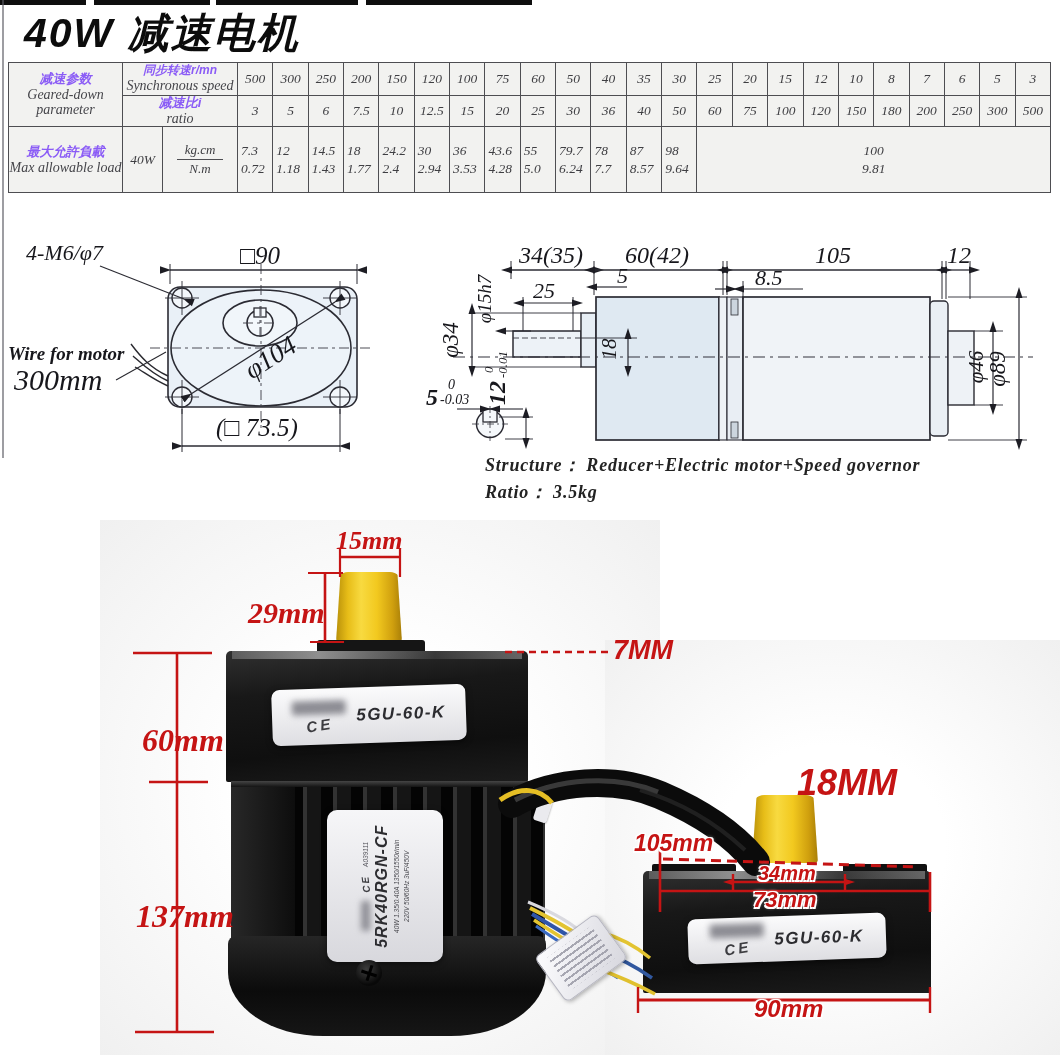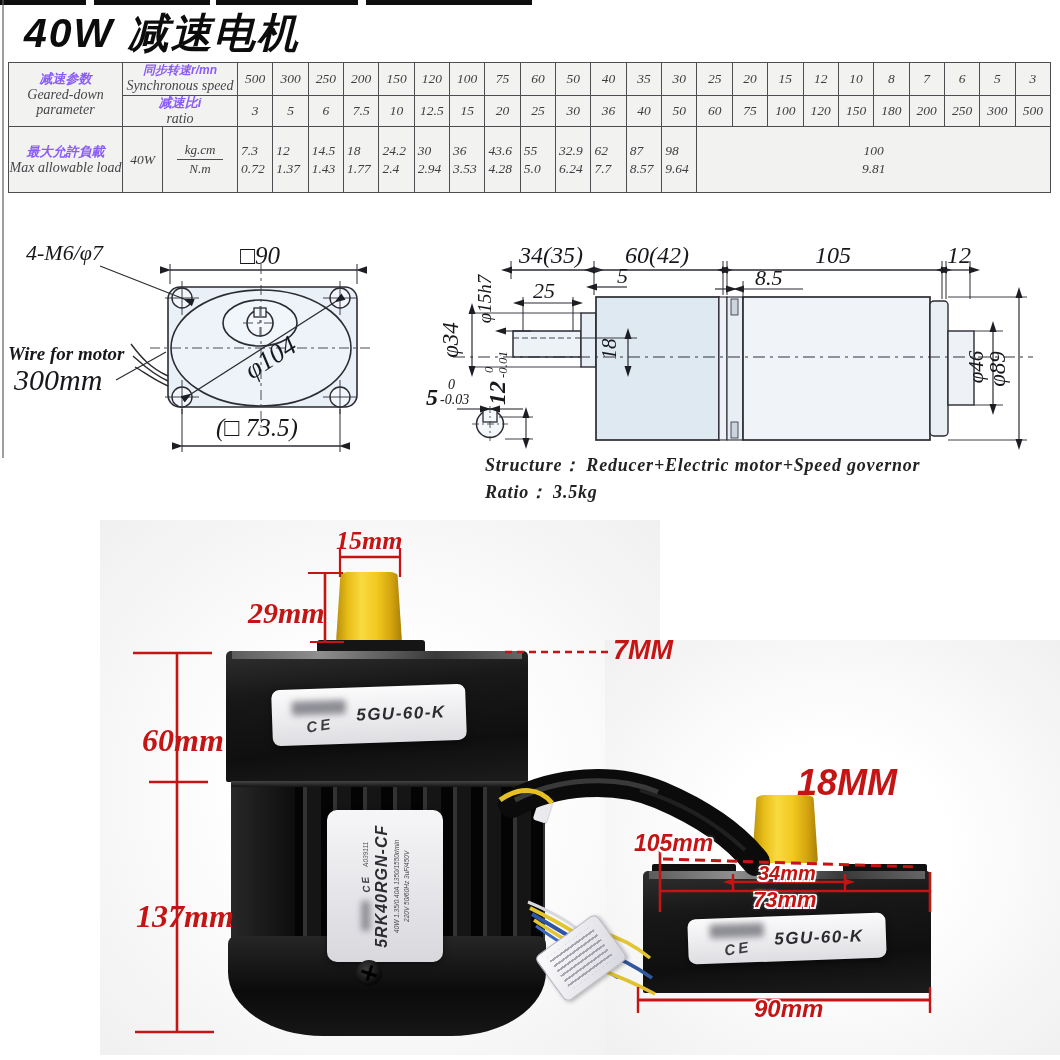--- a/index.html
+++ b/index.html
@@ -181,21 +181,21 @@
             <span class="ftop">kg.cm</span>
             <span class="fbot">N.m</span>
           </span>
         </td>
       <td class="num load-pair">
               <div>7.3</div>
               <div>0.72</div>
             </td>
             <td class="num load-pair">
               <div>12</div>
-              <div>1.37</div>
+              <div>1.18</div>
             </td>
             <td class="num load-pair">
               <div>14.5</div>
               <div>1.43</div>
             </td>
             <td class="num load-pair">
               <div>18</div>
               <div>1.77</div>
             </td>
             <td class="num load-pair">
@@ -212,25 +212,25 @@
             </td>
             <td class="num load-pair">
               <div>43.6</div>
               <div>4.28</div>
             </td>
             <td class="num load-pair">
               <div>55</div>
               <div>5.0</div>
             </td>
             <td class="num load-pair">
-              <div>32.9</div>
+              <div>79.7</div>
               <div>6.24</div>
             </td>
             <td class="num load-pair">
-              <div>62</div>
+              <div>78</div>
               <div>7.7</div>
             </td>
             <td class="num load-pair">
               <div>87</div>
               <div>8.57</div>
             </td>
             <td class="num load-pair">
               <div>98</div>
               <div>9.64</div>
             </td>

